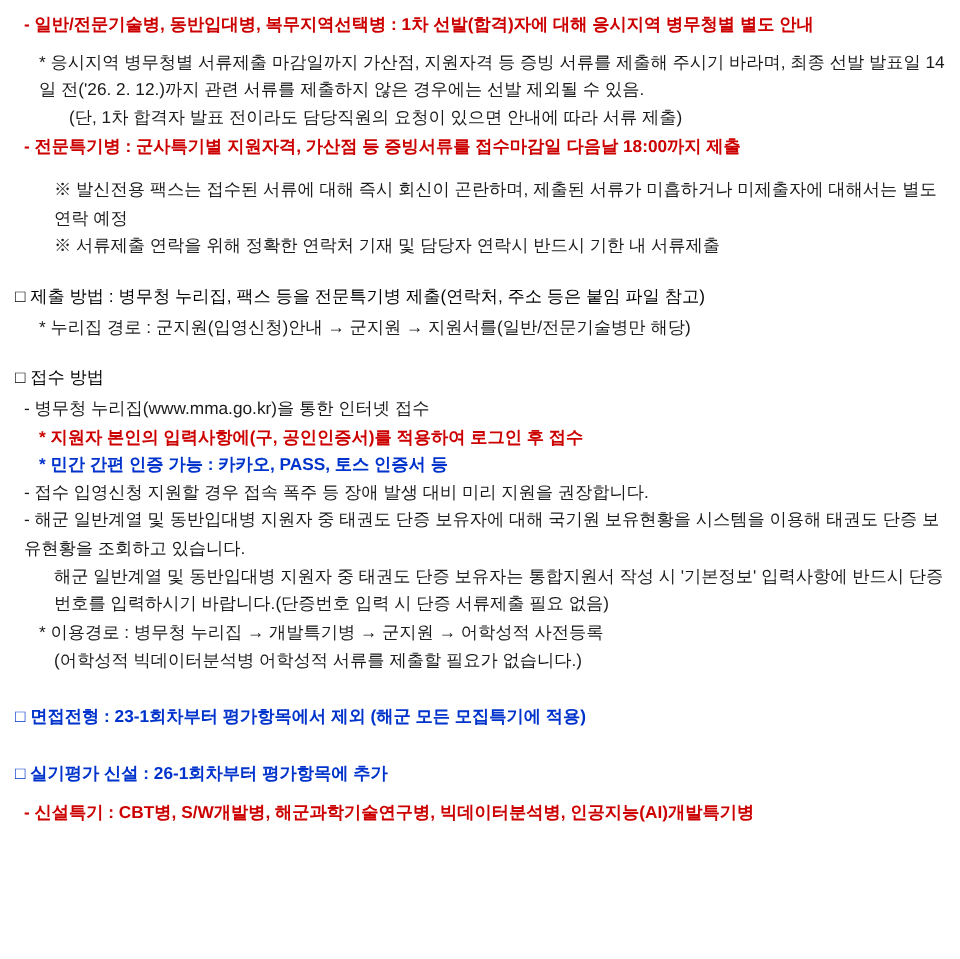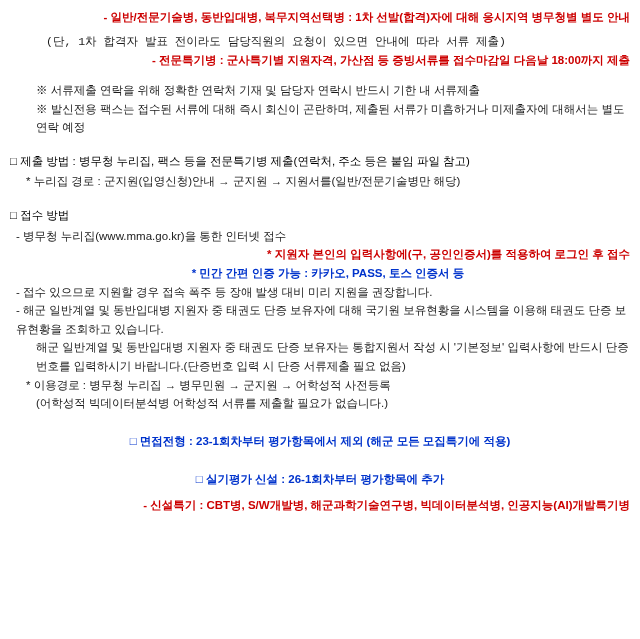--- a/index.html
+++ b/index.html
@@ -27,70 +27,69 @@
     color: #000000;
     margin: 0 0 2px 0;
     white-space: pre-wrap;
   }
   .line {
     white-space: pre-wrap;
     margin: 0;
   }
   .red {
     color: #cc0000;
-    text-align: right;
   }
   .blue {
     color: #0033cc;
-    text-align: center;
   }
   .b {
     font-weight: bold;
   }
   .ind1 { padding-left: 6px; }
   .ind2 { padding-left: 16px; }
   .ind3 { padding-left: 26px; }
-  .ind4 { padding-left: 36px; font-family: Liberation Mono, monospace; }
+  .ind4 { padding-left: 36px; }
   .gap { height: 11px; }
   .gap-sm { height: 6px; }
   .gap-lg { height: 15px; }
 </style>
 </head>
 <body>
 
 <div class="page">
 
   <div class="sec">
     <div class="line ind1 red b">- 일반/전문기술병, 동반입대병, 복무지역선택병 : 1차 선발(합격)자에 대해 응시지역 병무청별 별도 안내</div>
     <div class="gap-sm"></div>
+    <div class="line ind2">* 응시지역 병무청별 서류제출 마감일까지 가산점, 지원자격 등 증빙 서류를 제출해 주시기 바라며, 최종 선발 발표일 14일 전('26. 2. 12.)까지 관련 서류를 제출하지 않은 경우에는 선발 제외될 수 있음.</div>
     <div class="line ind4">(단, 1차 합격자 발표 전이라도 담당직원의 요청이 있으면 안내에 따라 서류 제출)</div>
     <div class="line ind1 red b">- 전문특기병 : 군사특기별 지원자격, 가산점 등 증빙서류를 접수마감일 다음날 18:00까지 제출</div>
     <div class="gap"></div>
+    <div class="line ind3">※ 발신전용 팩스는 접수된 서류에 대해 즉시 회신이 곤란하며, 제출된 서류가 미흡하거나 미제출자에 대해서는 별도 연락 예정</div>
     <div class="line ind3">※ 서류제출 연락을 위해 정확한 연락처 기재 및 담당자 연락시 반드시 기한 내 서류제출</div>
-    <div class="line ind3">※ 발신전용 팩스는 접수된 서류에 대해 즉시 회신이 곤란하며, 제출된 서류가 미흡하거나 미제출자에 대해서는 별도 연락 예정</div>
   </div>
 
   <div class="gap"></div>
 
   <div class="sec">
     <div class="sec-head">□ 제출 방법 : 병무청 누리집, 팩스 등을 전문특기병 제출(연락처, 주소 등은 붙임 파일 참고)</div>
     <div class="line ind2">* 누리집 경로 : 군지원(입영신청)안내 → 군지원 → 지원서를(일반/전문기술병만 해당)</div>
   </div>
 
   <div class="gap"></div>
 
   <div class="sec">
     <div class="sec-head">□ 접수 방법</div>
     <div class="line ind1">- 병무청 누리집(www.mma.go.kr)을 통한 인터넷 접수</div>
     <div class="line ind2 red b">* 지원자 본인의 입력사항에(구, 공인인증서)를 적용하여 로그인 후 접수</div>
     <div class="line ind2 blue b">* 민간 간편 인증 가능 : 카카오, PASS, 토스 인증서 등</div>
-    <div class="line ind1">- 접수 있으므로 지원할 경우 접속 폭주 등 장애 발생 대비 미리 지원을 권장합니다.</div>
+    <div class="line ind1">- 접수 입영신청 지원할 경우 접속 폭주 등 장애 발생 대비 미리 지원을 권장합니다.</div>
     <div class="line ind1">- 해군 일반계열 및 동반입대병 지원자 중 태권도 단증 보유자에 대해 국기원 보유현황을 시스템을 이용해 태권도 단증 보유현황을 조회하고 있습니다.</div>
     <div class="line ind3">해군 일반계열 및 동반입대병 지원자 중 태권도 단증 보유자는 통합지원서 작성 시 '기본정보' 입력사항에 반드시 단증번호를 입력하시기 바랍니다.(단증번호 입력 시 단증 서류제출 필요 없음)</div>
-    <div class="line ind2">* 이용경로 : 병무청 누리집 → 병무민원 → 군지원 → 어학성적 사전등록</div>
+    <div class="line ind2">* 이용경로 : 병무청 누리집 → 개발특기병 → 군지원 → 어학성적 사전등록</div>
     <div class="line ind3">(어학성적 빅데이터분석병 어학성적 서류를 제출할 필요가 없습니다.)</div>
   </div>
 
   <div class="gap-lg"></div>
 
   <div class="sec">
     <div class="sec-head blue b">□ 면접전형 : 23-1회차부터 평가항목에서 제외 (해군 모든 모집특기에 적용)</div>
   </div>
 
   <div class="gap-lg"></div>

